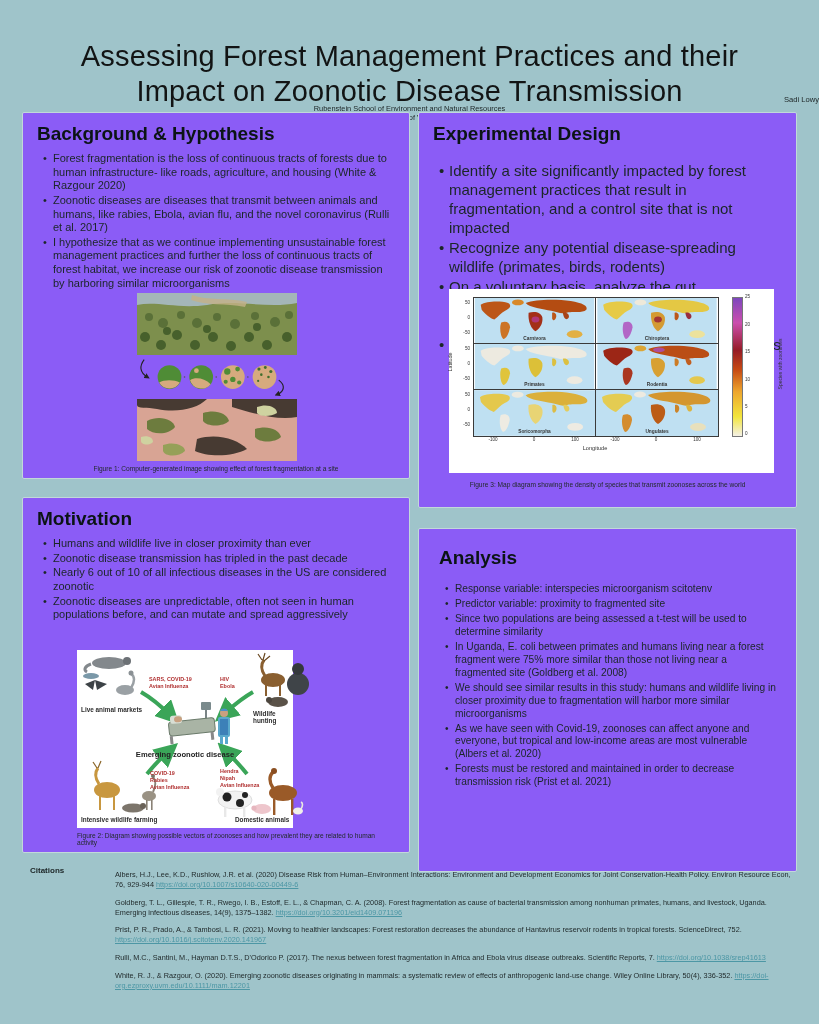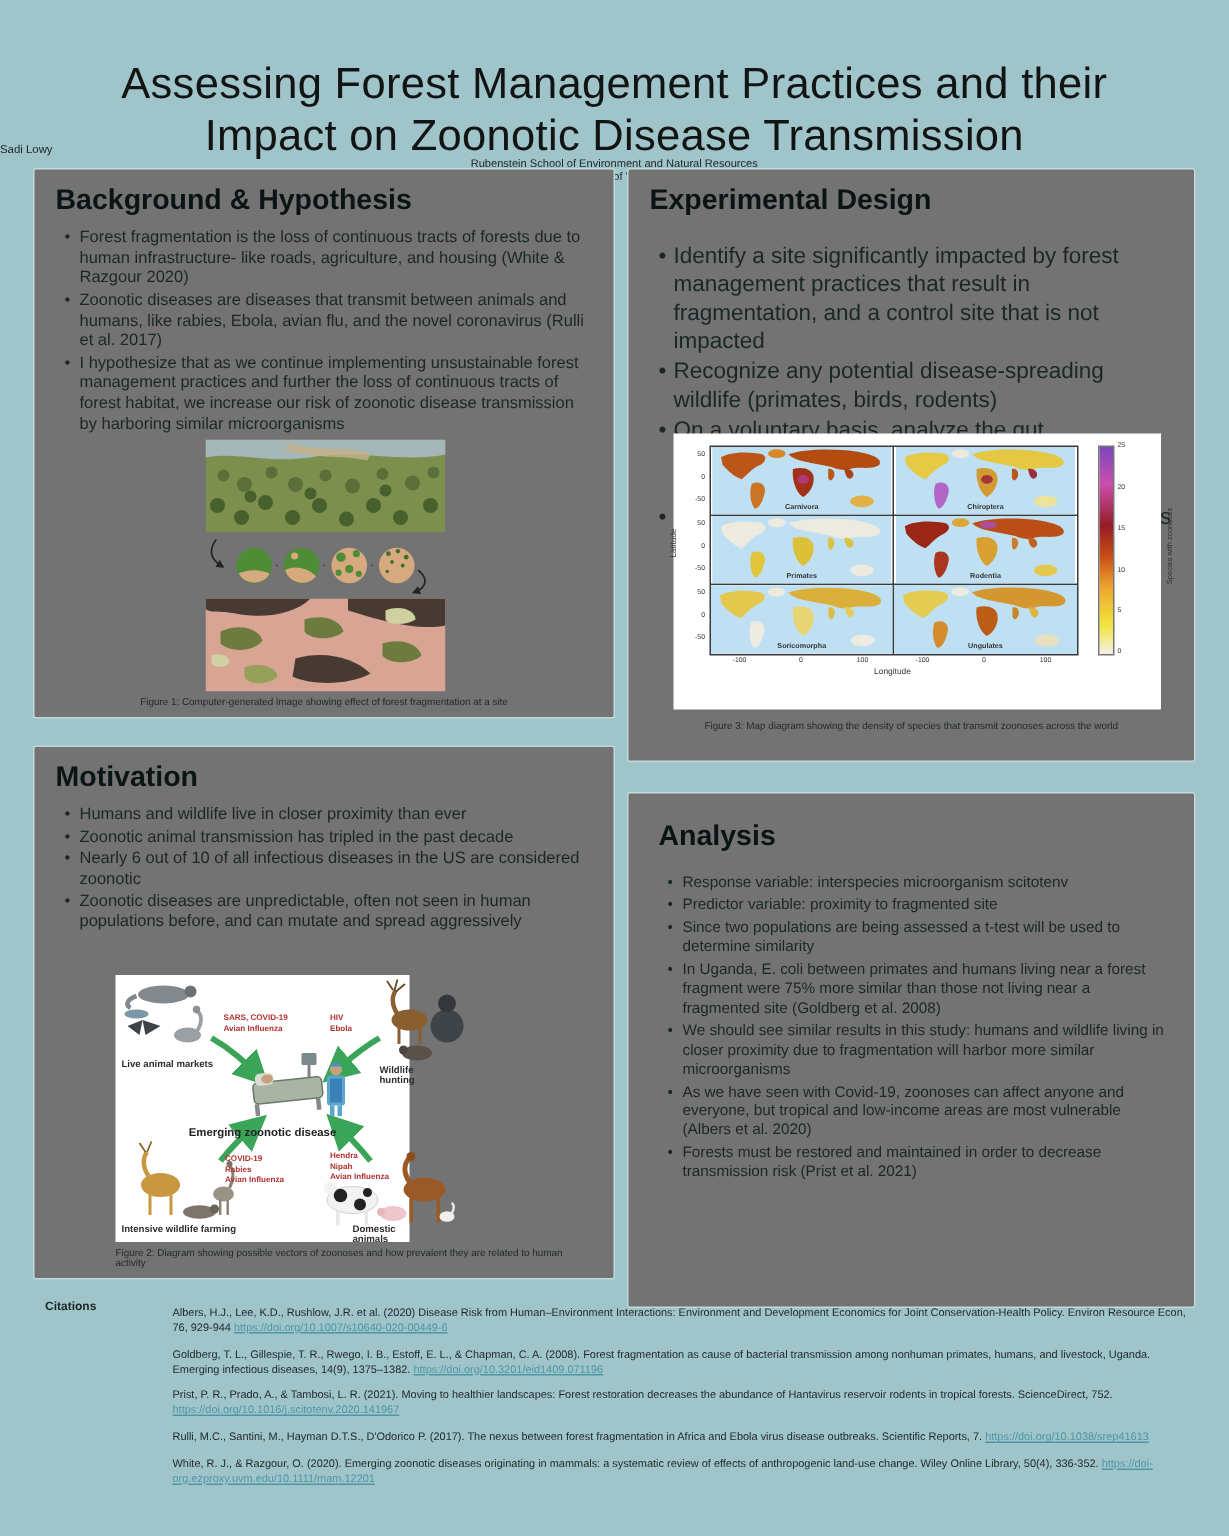--- a/index.html
+++ b/index.html
@@ -2,27 +2,27 @@
 <html><head>
 <meta charset="utf-8">
 <style>
   html,body{margin:0;padding:0;}
   body{background:#9fc4ca;font-family:"Liberation Sans",sans-serif;}
   .poster{position:relative;width:819px;height:1024px;background:#9fc4ca;overflow:hidden;}
 
   
   .title{position:absolute;top:20px;left:60px;width:699px;text-align:center;
          font-size:29px;line-height:1.18;color:#121414;font-weight:400;letter-spacing:.2px;}
-  .author{position:absolute;top:95px;left:0;width:819px;text-align:left;
+  .author{position:absolute;top:95px;left:0;width:819px;text-align:right;
           font-size:7.6px;color:#1c2425;line-height:1.25;}
   .affil{position:absolute;left:0;width:819px;text-align:center;font-size:7.4px;color:#1c2425;}
   .affil1{top:104px;} .affil2{top:113px;}
 
   
-  .panel{position:absolute;background:#737373;border:1px solid #c2d8da;border-radius:2px;
+  .panel{position:absolute;background:#8b5cf6;border:1px solid #c2d8da;border-radius:2px;
          box-sizing:border-box;padding:8px 14px;}
   #bg-panel{left:22px;top:112px;width:388px;height:367px;}
   #motivation-panel{left:22px;top:497px;width:388px;height:356px;}
   #exp-panel{left:418px;top:112px;width:379px;height:396px;}
   #analysis-panel{left:418px;top:528px;width:379px;height:344px;padding:16px 16px;}
 
   h2{font-size:19px;font-weight:bold;color:#0b1415;margin:2px 0 7px 0;}
   #exp-panel h2{margin-bottom:16px;}
   #analysis-panel h2{margin-bottom:14px;margin-left:4px;}
 
@@ -36,21 +36,21 @@
 
   .figcap{position:absolute;font-size:6.6px;color:#222a2b;}
 
   
   .fig1{position:absolute;left:114px;top:180px;width:160px;}
   .fig1 svg{display:block;}
   .fig1row{position:relative;margin:3px 0;}
   #fig1cap{top:352px;left:0;right:0;text-align:center;}
 
   
-  .fig2box{position:absolute;left:54px;top:152px;width:196px;height:178px;background:#ffffff;}
+  .fig2box{position:absolute;left:54px;top:152px;width:216px;height:178px;background:#ffffff;}
   .f2label{position:absolute;font-size:6.4px;font-weight:bold;color:#2d2d2d;}
   .f2red{position:absolute;font-size:5.4px;font-weight:bold;color:#b03030;
          white-space:pre-line;line-height:1.3;}
   .f2center{position:absolute;font-size:7.6px;font-weight:bold;color:#222;width:100%;
             text-align:center;top:100px;}
   #fig2cap{top:334px;left:54px;width:300px;text-align:left;}
 
   
   .fig3box{position:absolute;left:30px;top:176px;width:325px;height:184px;background:#ffffff;}
   .map-grid{position:absolute;left:24px;top:8px;width:244px;height:138px;
@@ -222,21 +222,21 @@
       </svg>
     </div>
     <div class="figcap" id="fig1cap">Figure 1: Computer-generated image showing effect of forest fragmentation at a site</div>
   </section>
 
   <section class="panel" id="motivation-panel">
     <h2>Motivation</h2>
     <ul class="bullets">
 
     <li>Humans and wildlife live in closer proximity than ever</li>
-        <li>Zoonotic animal transmission has tripled in the past decade</li>
+        <li>Zoonotic disease transmission has tripled in the past decade</li>
         <li>Nearly 6 out of 10 of all infectious diseases in the US are considered zoonotic</li>
         <li>Zoonotic diseases are unpredictable, often not seen in human populations before, and can mutate and spread aggressively</li>
       </ul>
 
     <div class="fig2box">
       <svg width="240" height="178" viewBox="0 0 240 178">
 
         <g stroke="#3aa558" stroke-width="4" fill="none">
           <path d="M64,42 C78,50 86,58 94,66" marker-end="url(#arrowg)"></path>
           <path d="M176,42 C162,50 154,58 147,64" marker-end="url(#arrowg)"></path>

